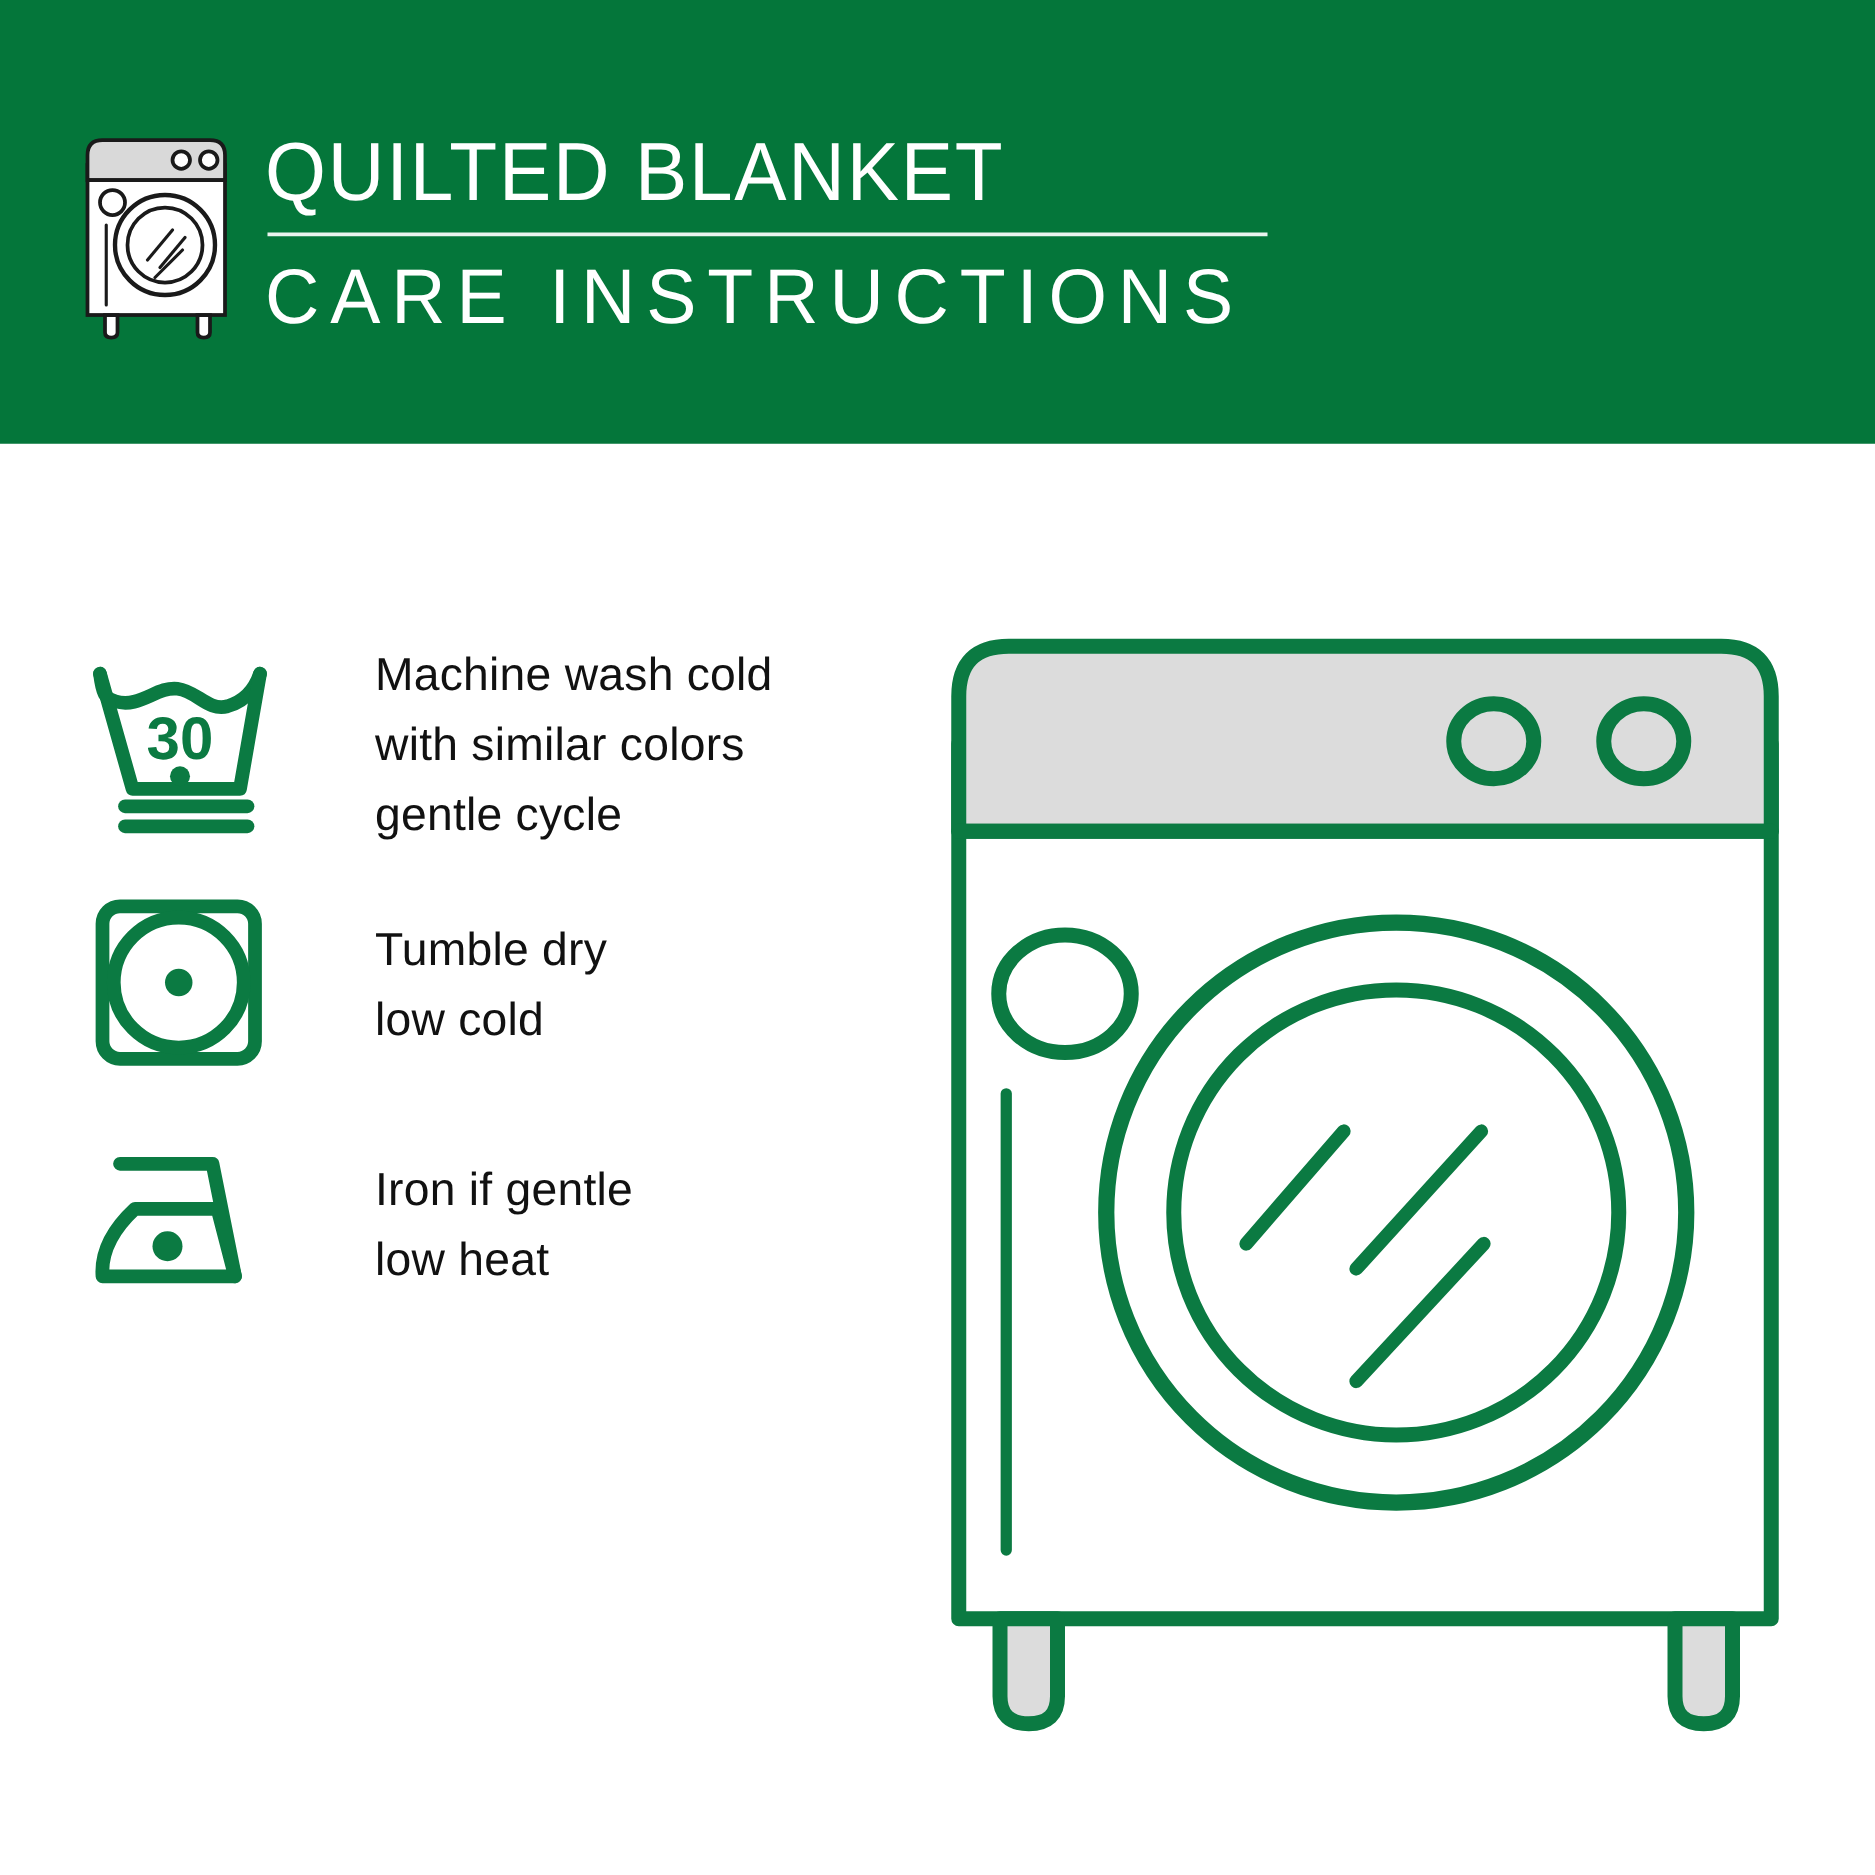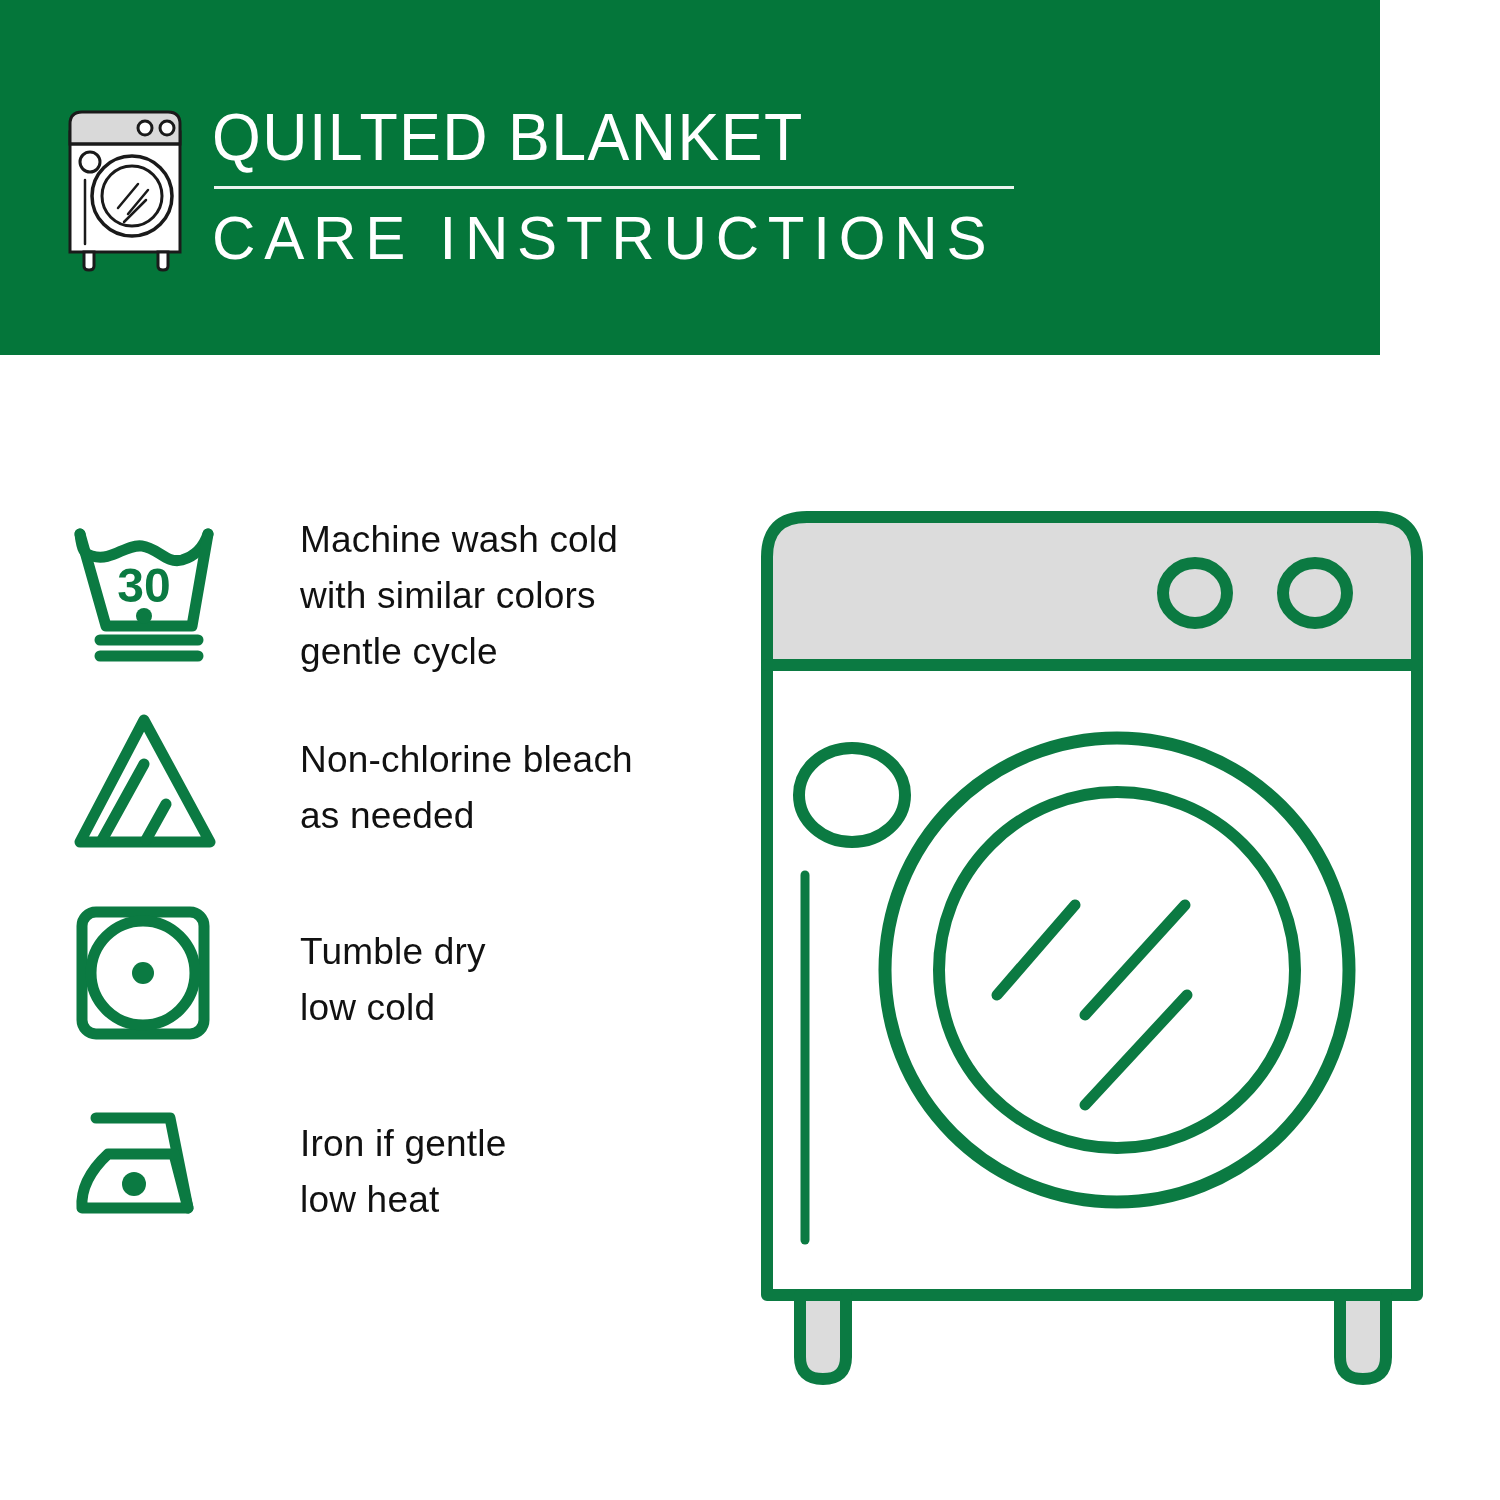--- a/index.html
+++ b/index.html
@@ -13,21 +13,21 @@
     font-family: "Liberation Sans", sans-serif;
     overflow: hidden;
     position: relative;
   }
 
   
   .header {
     position: absolute;
     left: 0;
     top: 0;
-    width: 1380px;
+    width: 1500px;
     height: 355px;
     background: #04763a;
     box-sizing: border-box;
   }
   .header-inner {
     position: absolute;
     left: 62px;
     top: 100px;
     display: flex;
     align-items: flex-start;
@@ -82,21 +82,21 @@
   .care-row {
     display: flex;
     align-items: center;
     height: 192px;
   }
   .care-symbol {
     width: 172px;
     height: 160px;
     flex: 0 0 auto;
     display: flex;
-    align-items: flex-start;
+    align-items: center;
     justify-content: flex-start;
   }
   .care-symbol svg {
     display: block;
   }
   .care-text {
     margin-left: 58px;
     color: #111111;
     font-size: 37px;
     line-height: 56px;
@@ -176,33 +176,20 @@
         </g>
         <text x="74" y="86" fill="#0b7a42" font-family="Liberation Sans, sans-serif" font-size="48" font-weight="700" text-anchor="middle">30</text>
         <circle cx="74" cy="100" r="8" fill="#0b7a42"></circle>
       </svg>
     </div>
     <div class="care-text">Machine wash cold
 with similar colors
 gentle cycle</div>
   </div>
 
-  <div class="care-row">
-    <div class="care-symbol">
-      <svg viewBox="0 0 170 150" width="170" height="150" aria-hidden="true">
-        <g fill="none" stroke="#0b7a42" stroke-width="11" stroke-linecap="round" stroke-linejoin="round">
-          <path d="M74 12 L140 134 L10 134 Z"></path>
-          <line x1="74" y1="56" x2="32" y2="132"></line>
-          <line x1="96" y1="96" x2="76" y2="132"></line>
-        </g>
-      </svg>
-    </div>
-    <div class="care-text">Non-chlorine bleach
-as needed</div>
-  </div>
 
   <div class="care-row">
     <div class="care-symbol">
       <svg viewBox="0 0 170 150" width="170" height="150" aria-hidden="true">
         <g fill="none" stroke="#0b7a42" stroke-width="11" stroke-linejoin="round">
           <rect x="12" y="12" width="122" height="122" rx="14" ry="14"></rect>
           <circle cx="73" cy="73" r="52"></circle>
         </g>
         <circle cx="73" cy="73" r="11" fill="#0b7a42"></circle>
       </svg>

